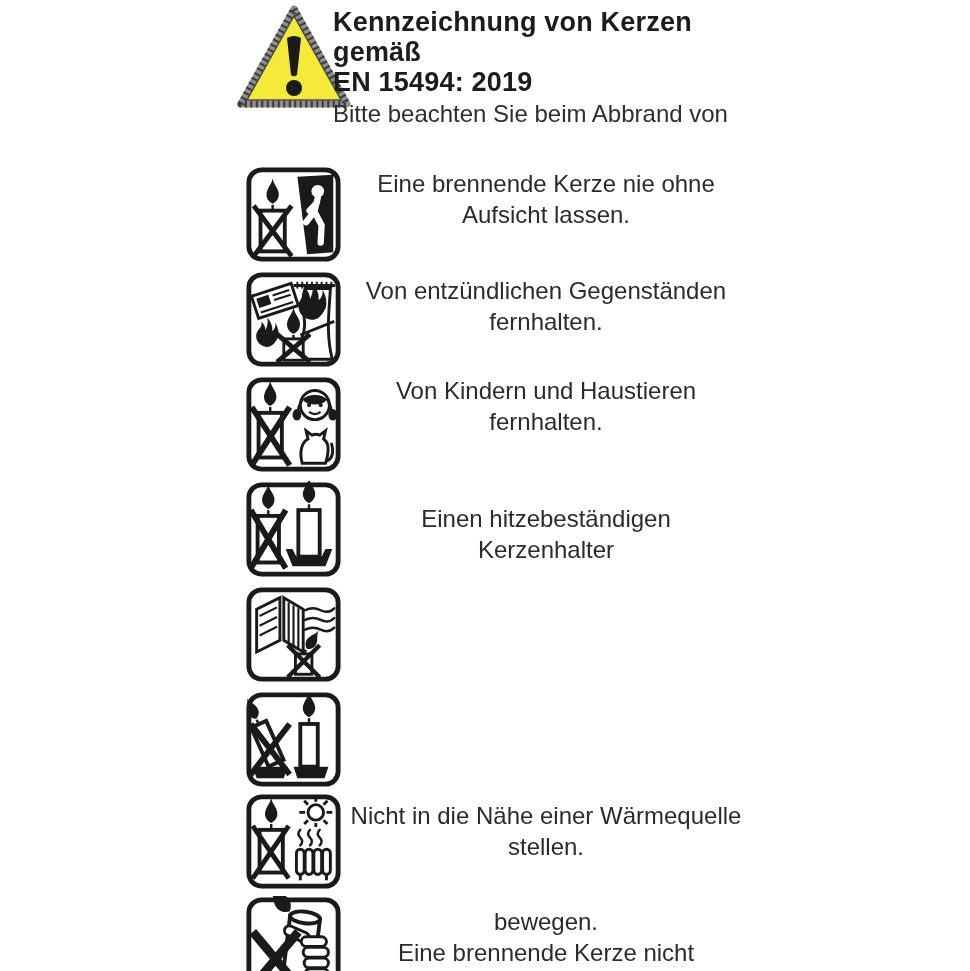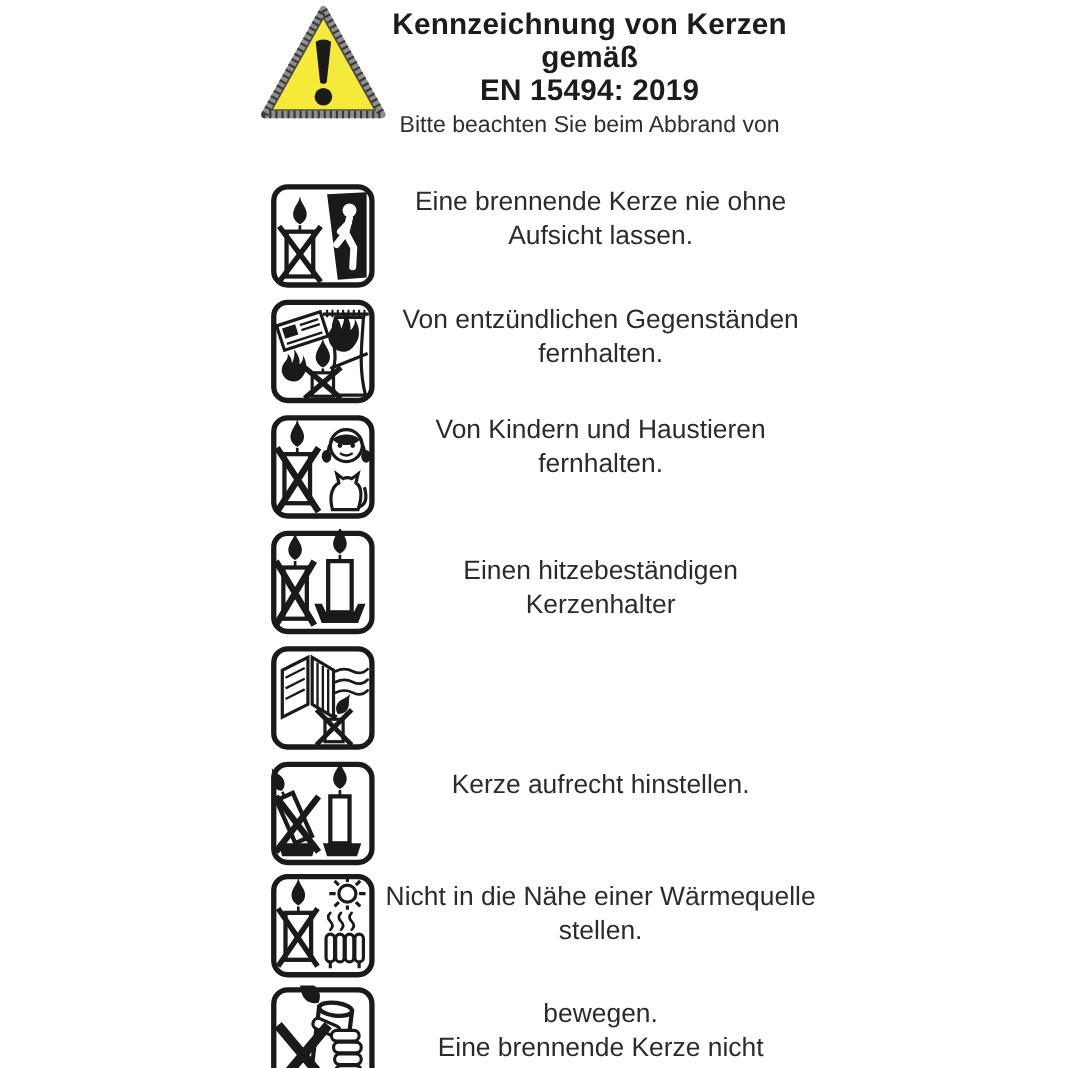--- a/index.html
+++ b/index.html
@@ -9,23 +9,23 @@
     background:#ffffff;
     overflow:hidden;
     font-family:"Liberation Sans", sans-serif;
     color:#2b2b2b;
   }
   .label-sheet { position:absolute; inset:0; }
 
   
   .warn-triangle { position:absolute; left:237px; top:3px; width:114px; height:108px; }
   .warn-triangle svg { display:block; width:100%; height:100%; }
-  .header-text { position:absolute; left:333px; top:7px; width:406px; text-align:center; }
+  .header-text { position:absolute; left:333px; top:7px; width:406px; }
   .title-line { font-weight:bold; font-size:27px; line-height:30px; color:#1c1c1c; letter-spacing:0.2px; }
-  .subtitle-line { font-size:21px; line-height:26px; color:#2e2e2e; }
+  .subtitle-line { font-size:24px; line-height:26px; color:#2e2e2e; }
   .subtitle-block { margin-top:4px; }
 
   
   .row { position:absolute; left:0; width:878px; height:97px; }
   .icon-box { position:absolute; left:245px; top:0; width:97px; height:97px; }
   .icon-box svg { display:block; width:97px; height:97px; }
   .row-text {
     position:absolute; left:350px; width:392px;
     text-align:center; font-size:24px; line-height:31px; color:#2b2b2b;
   }
@@ -211,24 +211,20 @@
         <polygon class="fl" points="8,78 44,78 40,90 12,90"></polygon>
         <path class="x6" d="M6 34 L46 86 M46 34 L6 86"></path>
         <rect class="ln4" x="57" y="34" width="18" height="44"></rect>
         <line class="wick" x1="66" y1="34" x2="66" y2="28"></line>
         <g transform="translate(66,27)">
           <path class="fl" d="M0 0 C-6 -3 -8 -9 -5 -15 C-3 -19 -1 -21 0 -26 C1 -21 3 -19 5 -15 C8 -9 6 -3 0 0 Z"></path>
         </g>
         <polygon class="fl" points="50,78 86,78 82,90 54,90"></polygon>
       </svg>
     </div>
-    <div class="row-text" style="top:7px">
-      <div>Kerze aufrecht hinstellen.</div>
-      <div></div>
-    </div>
   </div>
 
   <div class="row" style="top:793px">
     <div class="icon-box">
       <svg viewBox="0 0 100 100">
         <rect class="fr" x="4" y="4" width="92" height="92" rx="13"></rect>
         <rect class="ln4" x="15" y="38" width="24" height="44"></rect>
         <line class="wick" x1="27" y1="38" x2="27" y2="32"></line>
         <g transform="translate(27,31)">
           <path class="fl" d="M0 0 C-6 -3 -8 -9 -5 -15 C-3 -19 -1 -21 0 -26 C1 -21 3 -19 5 -15 C8 -9 6 -3 0 0 Z"></path>

